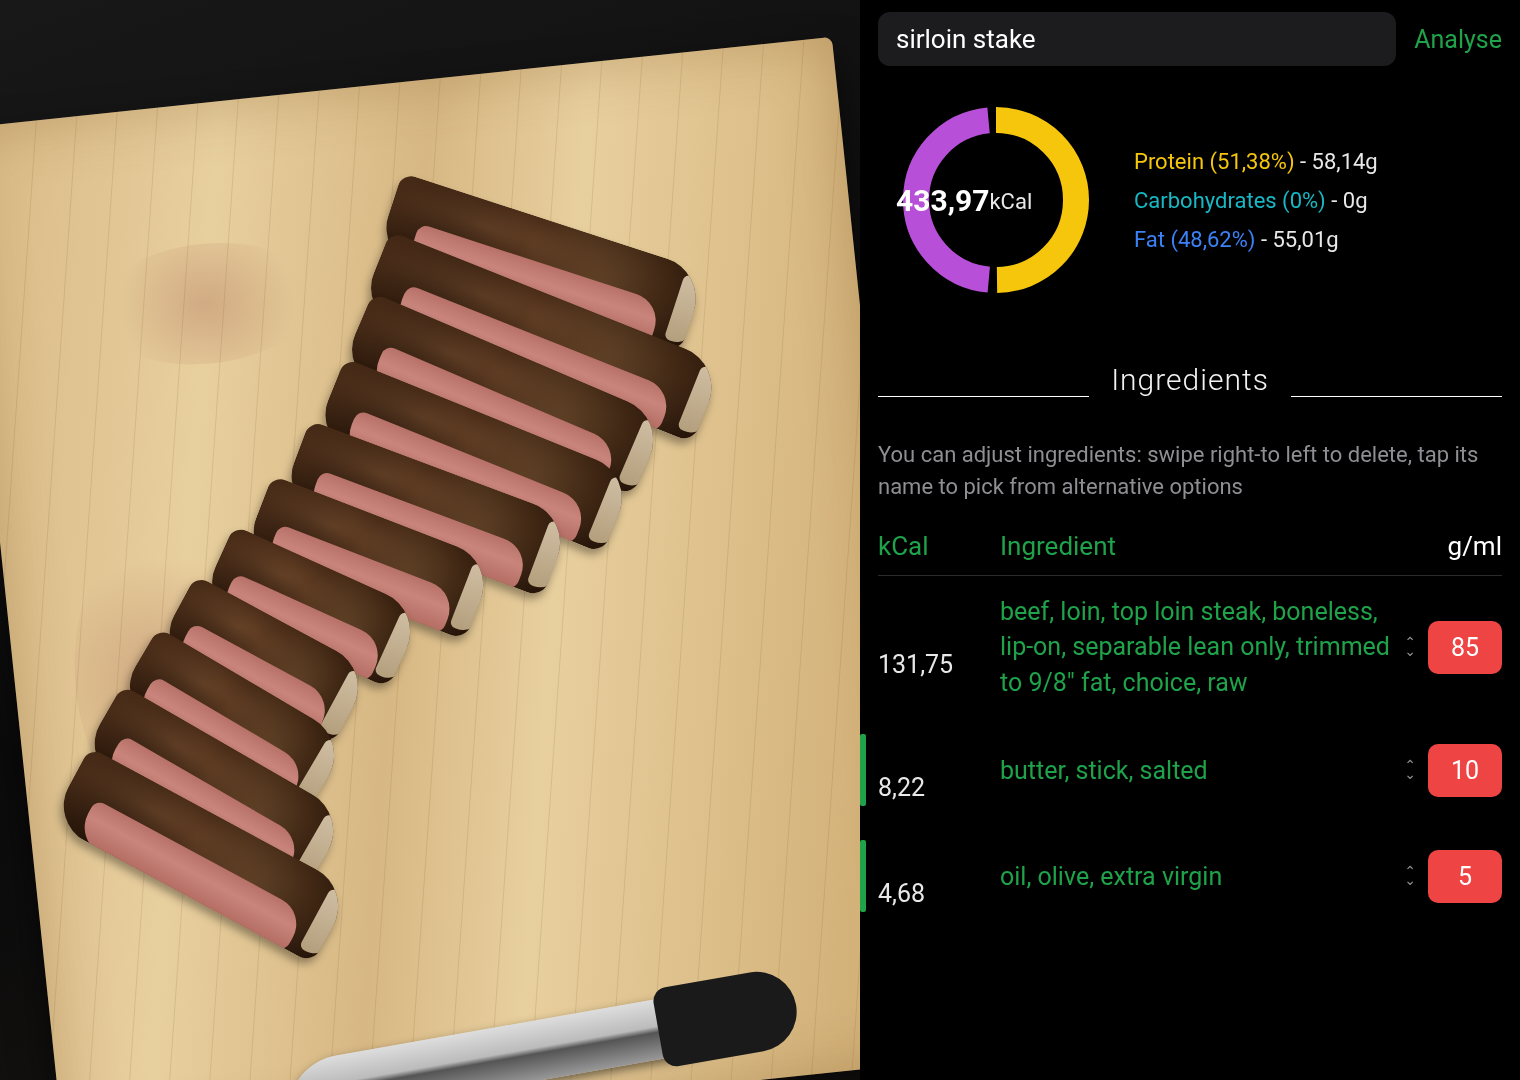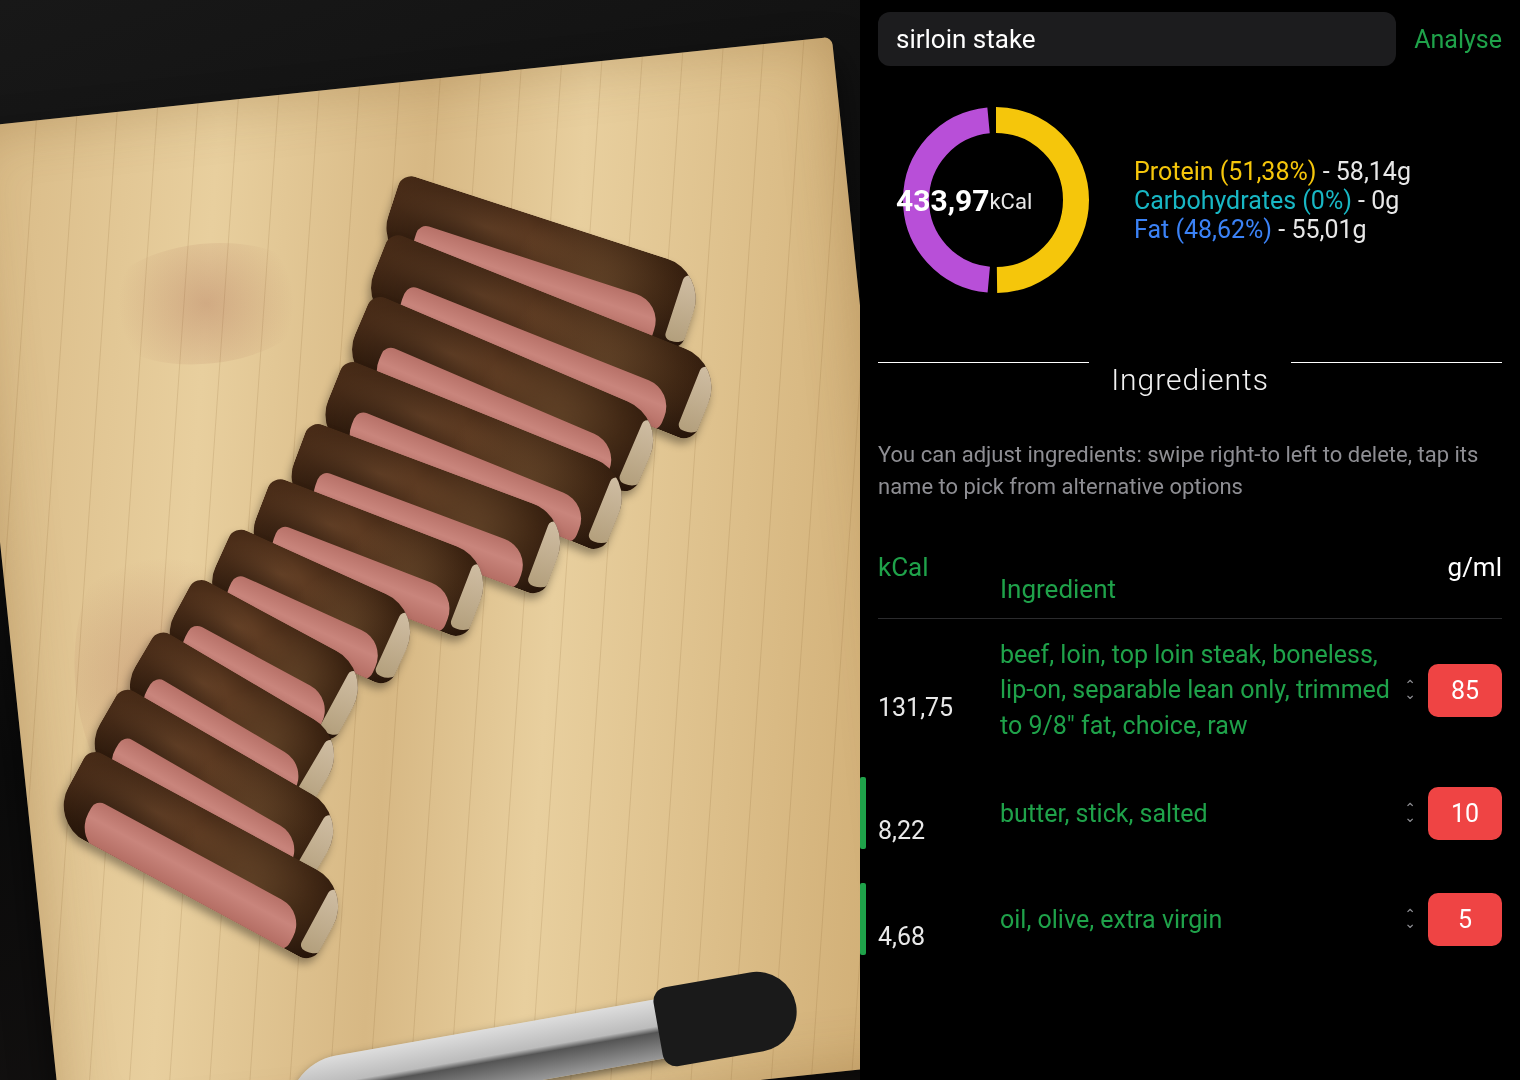--- a/index.html
+++ b/index.html
@@ -83,25 +83,25 @@
   }
   .analyse-btn { font-size: 25px; font-weight: 400; cursor:pointer; }
 
   .summary-row { display:flex; align-items:center; gap: 38px; margin-top: 34px; padding-left: 18px; }
   .donut-wrap { position:relative; width: 200px; height: 200px; }
   .donut-wrap svg { width:200px; height:200px; transform: rotate(-90deg); }
   .donut-center { position:absolute; inset:0; display:flex; align-items:center; }
   .kcal-num { font-size: 30px; font-weight:700; color:#fff; }
   .kcal-unit { font-size: 22px; color:#e8e8e8; margin-top:2px; }
 
-  .macros { display:flex; flex-direction:column; font-size: 25px; }
+  .macros { display:flex; flex-direction:column; gap: 14px; font-size: 22px; }
   .m-label { font-weight:400; }
   .m-rest { color:#e8e8e8; }
 
-  .section-divider { display:flex; align-items:flex-start; gap: 22px; margin-top: 62px; }
+  .section-divider { display:flex; align-items:flex-end; gap: 22px; margin-top: 62px; }
   .section-divider .line { flex:1; height:1px; background: #fff; }
   .section-title { font-size: 30px; color:#f2f2f2; letter-spacing: 1px; font-weight: 300; }
 
   .hint { color:#8e8e93; font-size: 22px; line-height:1.45; margin-top: 42px; }
 
   .col-headers { display:flex; align-items:center; margin-top: 28px; font-size: 26px; padding-bottom: 14px; border-bottom: 1px solid #2b2b2d; }
   .col-kcal { width: 110px; }
   .col-ing { flex:1; padding-left: 12px; }
   .col-gml { width: 90px; text-align:right; }
 
@@ -227,21 +227,21 @@
   <div class="section-divider">
     <div class="line"></div>
     <div class="section-title">Ingredients</div>
     <div class="line"></div>
   </div>
 
   <div class="hint">You can adjust ingredients: swipe right-to left to delete, tap its name to pick from alternative options</div>
 
   <div class="col-headers">
     <div class="col-kcal" id="hdrKcal" style="color: rgb(31, 162, 74);">kCal</div>
-    <div class="col-ing" id="hdrIng" style="color: rgb(31, 162, 74); margin-top: 43px;">Ingredient</div>
+    <div class="col-ing" id="hdrIng" style="color: rgb(31, 162, 74);">Ingredient</div>
     <div class="col-gml">g/ml</div>
   </div>
 
   <div class="rows" id="ingRows">
       <div class="ing-row">
         <div class="cell-kcal">131,75</div>
         <div class="cell-name" style="color: rgb(31, 162, 74);">beef, loin, top loin steak, boneless, lip-on, separable lean only, trimmed to 9/8" fat, choice, raw</div>
         <div class="stepper">
           <span>⌃</span>
           <span>⌄</span>

